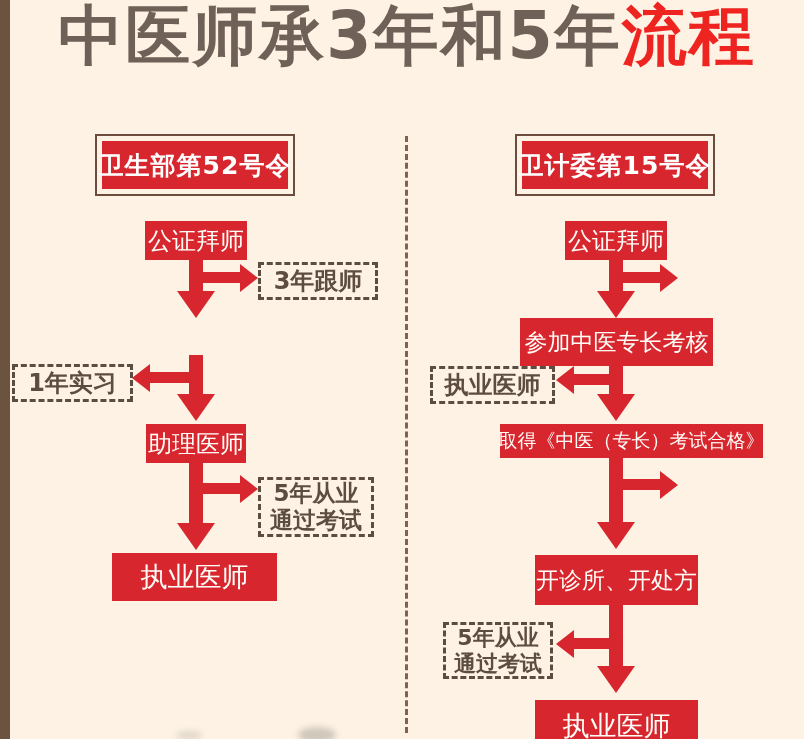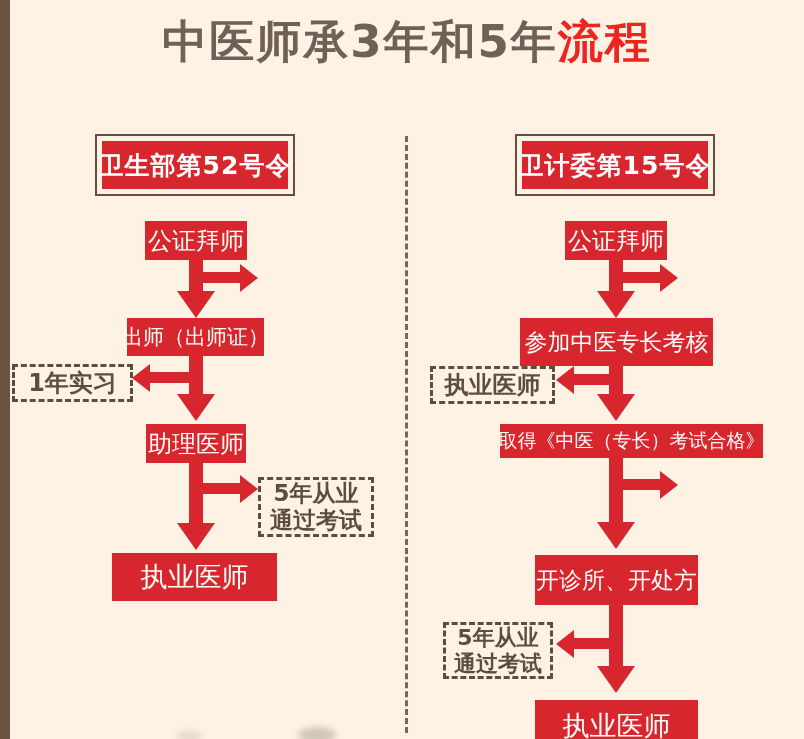--- a/index.html
+++ b/index.html
@@ -13,22 +13,22 @@
   }
   html,body{margin:0;padding:0;}
   body{font-family:"DejaVu Sans","Liberation Sans",sans-serif;}
   .stage{
     position:relative;width:804px;height:739px;background:var(--bg);
     overflow:hidden;
   }
   .edge-strip{position:absolute;left:0;top:0;width:10px;height:739px;background:var(--strip);}
   .title{
     position:absolute;left:10px;top:0;width:794px;height:72px;margin:0;
-    display:flex;align-items:flex-end;justify-content:center;
-    font-size:45px;font-weight:bold;letter-spacing:2px;color:var(--title);
+    display:flex;align-items:center;justify-content:center;
+    font-size:65px;font-weight:bold;letter-spacing:2px;color:var(--title);
     white-space:nowrap;
   }
   .title .accent{color:var(--accent);}
   .divider{
     position:absolute;left:405px;top:136px;height:597px;width:0;
     border-left:3px dashed #7c6450;
   }
   .hdr{
     position:absolute;border:2px solid var(--border-brown);
     background:var(--bg);padding:5px;box-sizing:border-box;text-align:center;
@@ -80,22 +80,24 @@
     <div class="hdr-inner">卫生部第52号令</div>
   </div>
 
   <div class="node" style="left:145px;top:221px;width:102px;height:39px;font-size:24px">公证拜师</div>
 
   <div class="vbar" style="left:189px;top:259px;width:14px;height:33px"></div>
   <div class="vhead" style="left:177px;top:291px"></div>
   <div class="hbar" style="left:196px;top:272px;width:46px;height:11px"></div>
   <div class="hhead-r" style="left:240px;top:264px"></div>
 
+  <div class="note" style="left:258px;top:262px;width:120px;height:38px">
+      <span>3年跟师</span>
+    </div>
 
-  <div class="node" style="left:127px;top:318px;width:137px;height:38px;font-size:21px">出师（出师证）</div>
 
   <div class="vbar" style="left:189px;top:355px;width:14px;height:41px"></div>
   <div class="vhead" style="left:177px;top:394px"></div>
   <div class="hbar" style="left:150px;top:372px;width:46px;height:11px"></div>
   <div class="hhead-l" style="left:132px;top:364px"></div>
 
   <div class="note" style="left:12px;top:364px;width:121px;height:38px">
       <span>1年实习</span>
     </div>
 

